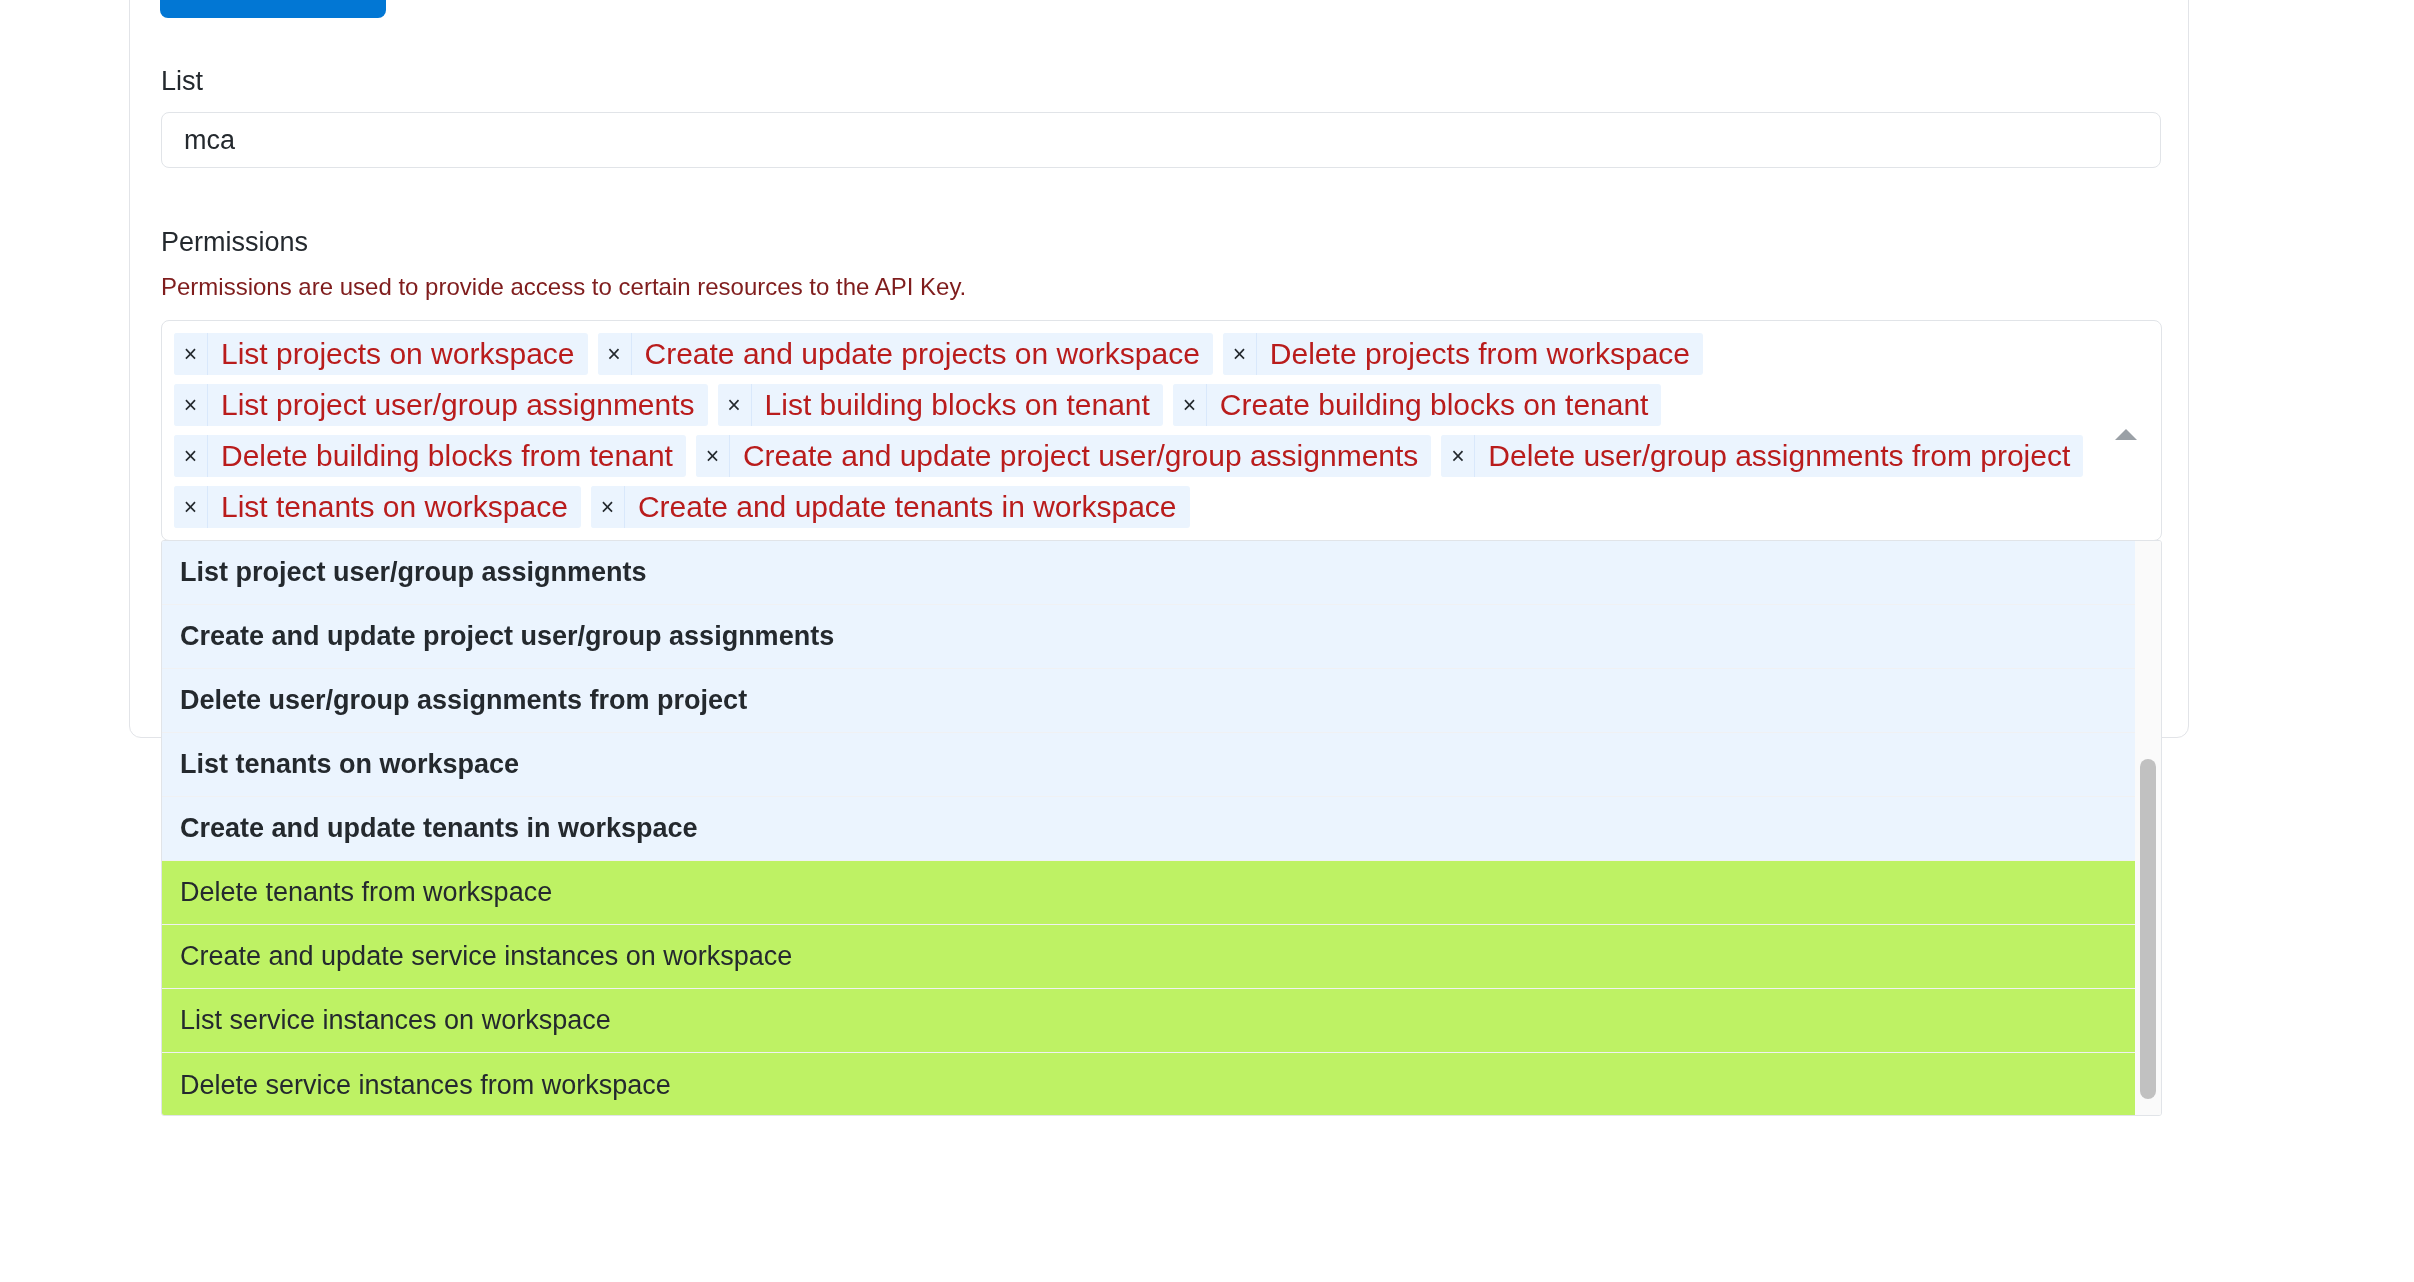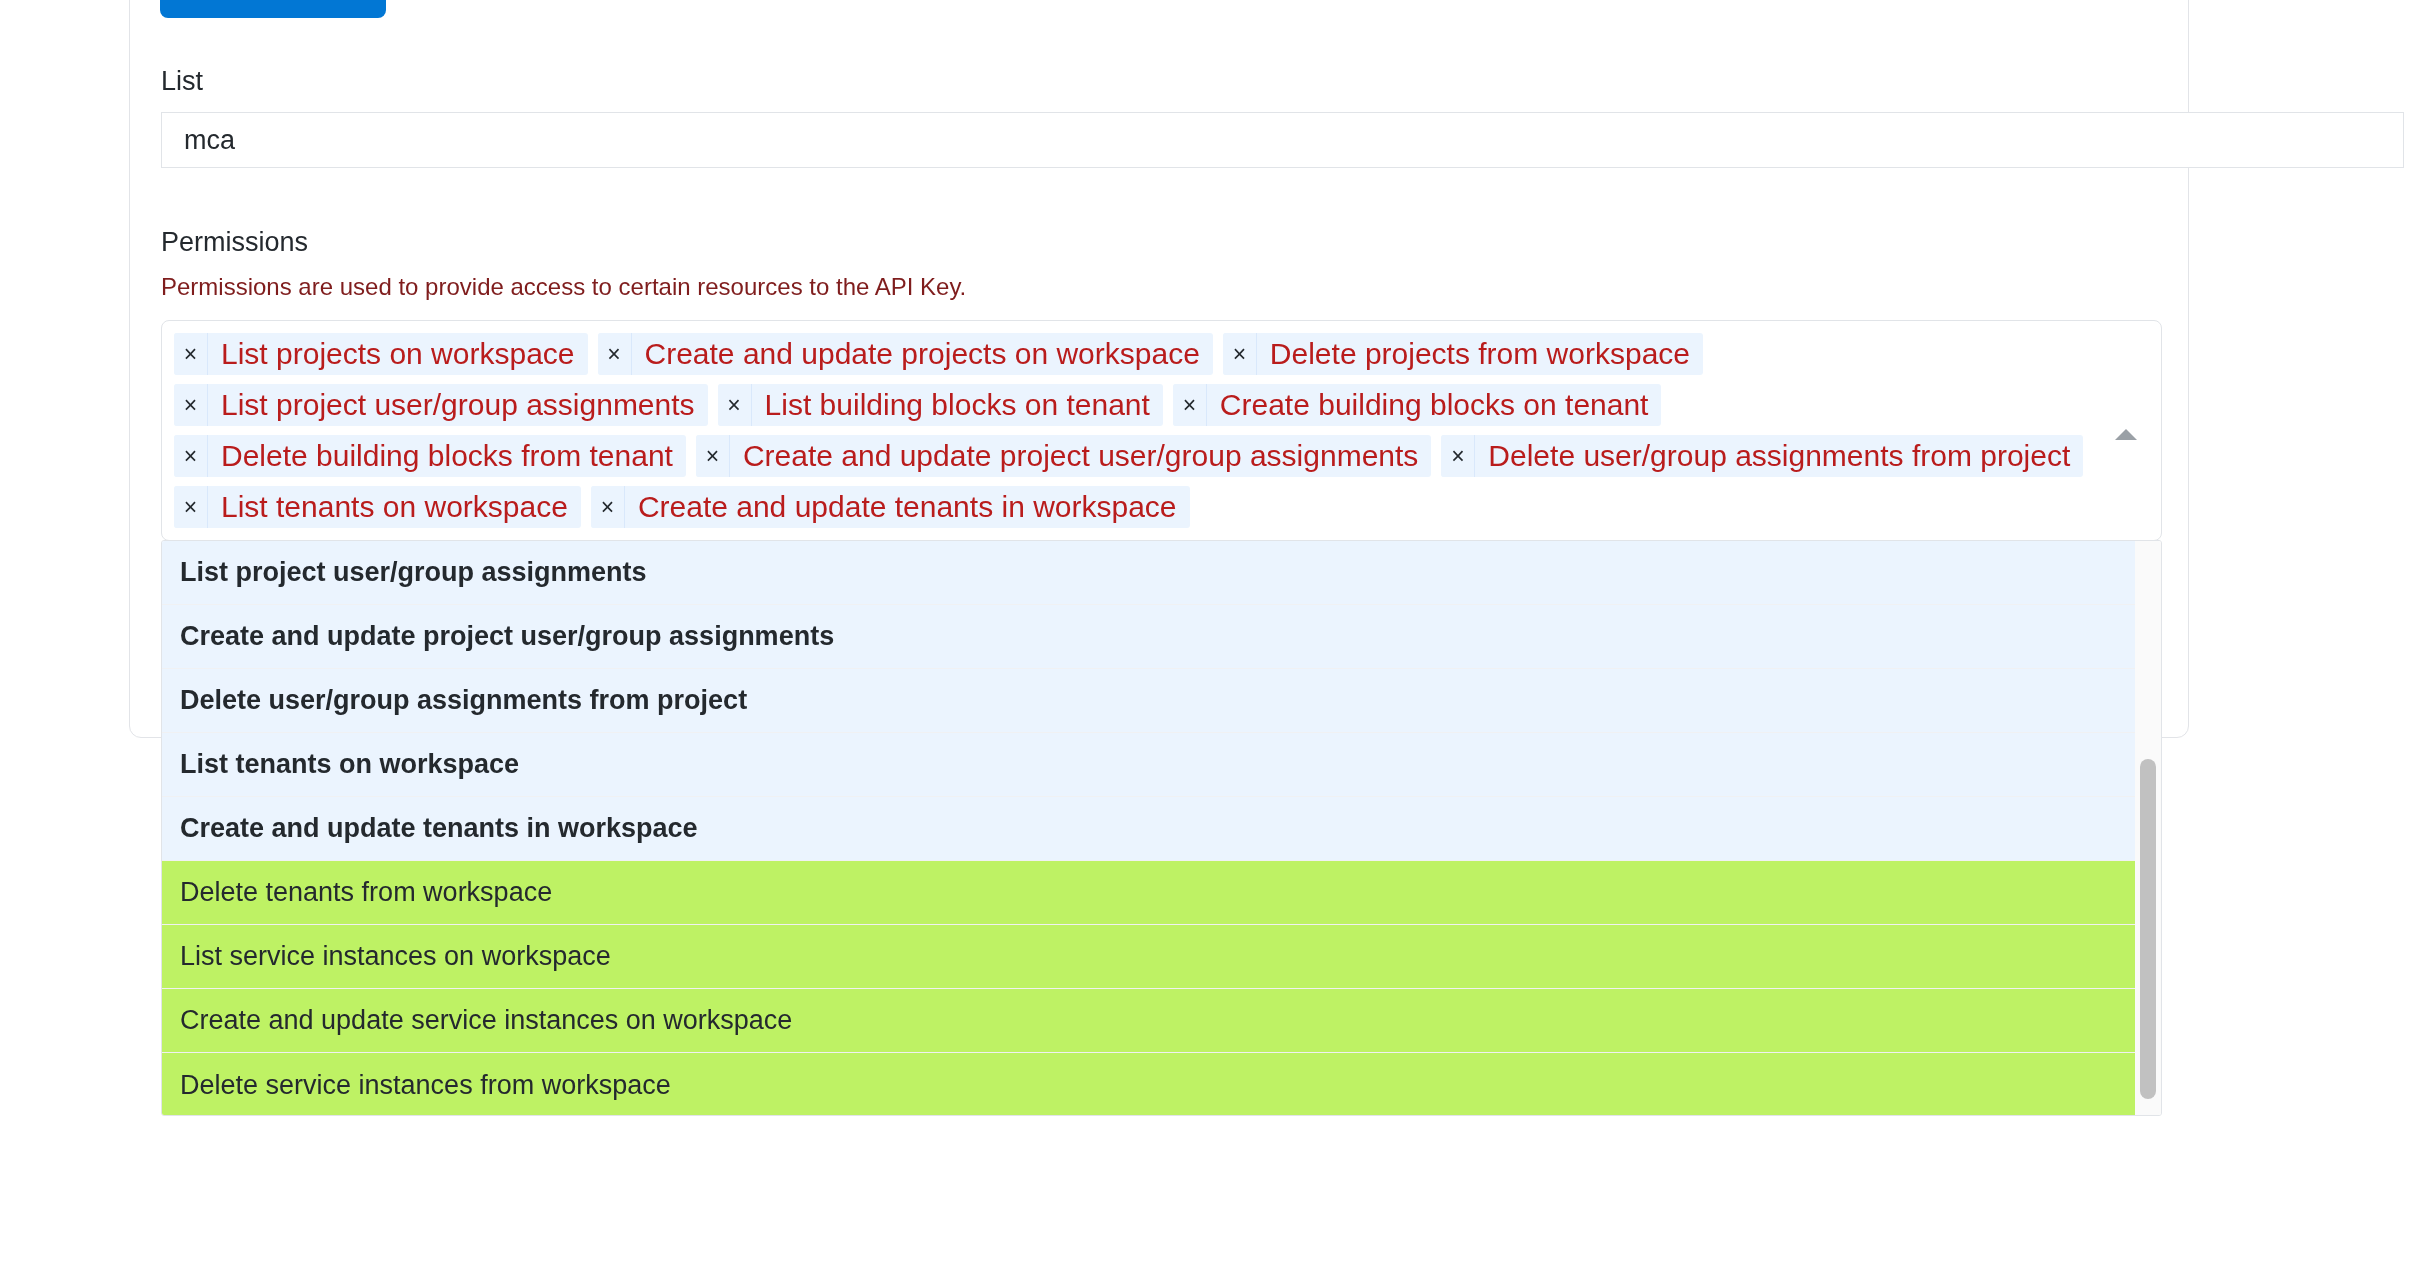--- a/index.html
+++ b/index.html
@@ -54,25 +54,25 @@
     font-size: 27px;
     color: #24292e;
     line-height: 1;
   }
   .label-name { top: 68px; }
 
   .name-input {
     position: absolute;
     left: 161px;
     top: 112px;
-    width: 2243px;
+    width: 2000px;
     height: 56px;
     padding: 0 22px;
     border: 1px solid #e1e4e8;
-    border-radius: 0;
+    border-radius: 8px;
     background: #ffffff;
     font-family: "Liberation Sans", sans-serif;
     font-size: 27px;
     color: #24292e;
     outline: none;
   }
 
   .label-permissions { top: 229px; }
 
   .permissions-help {
@@ -274,22 +274,22 @@
   </div>
 
   <div class="dropdown">
     <div class="dropdown-list" id="dropdown-list">
         <div class="option selected">List project user/group assignments</div>
         <div class="option selected">Create and update project user/group assignments</div>
         <div class="option selected">Delete user/group assignments from project</div>
         <div class="option selected">List tenants on workspace</div>
         <div class="option selected">Create and update tenants in workspace</div>
         <div class="option">Delete tenants from workspace</div>
+        <div class="option">Create and update service instances on workspace</div>
         <div class="option">List service instances on workspace</div>
-        <div class="option">Create and update service instances on workspace</div>
         <div class="option">Delete service instances from workspace</div>
       </div>
     <div class="scrollbar-track">
       <div class="scrollbar-thumb"></div>
     </div>
   </div>
 
 </div>
 
 </body></html>

